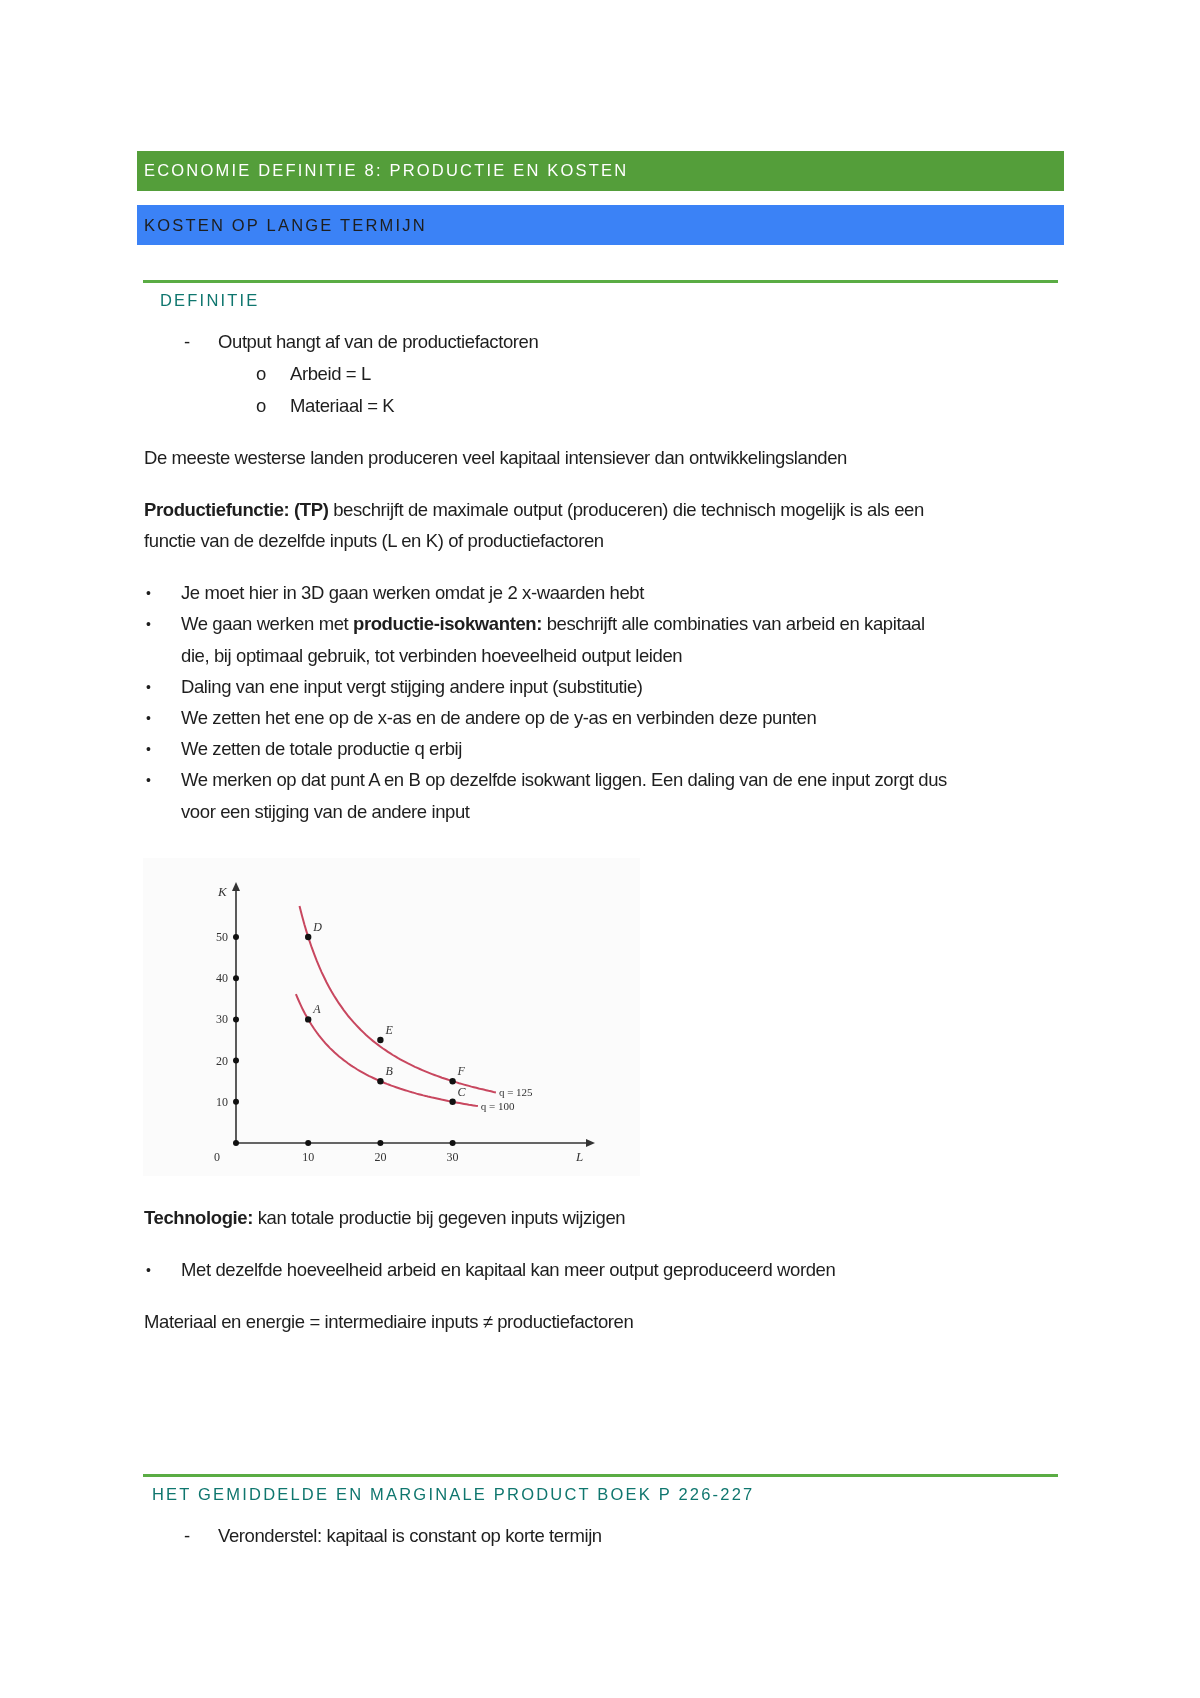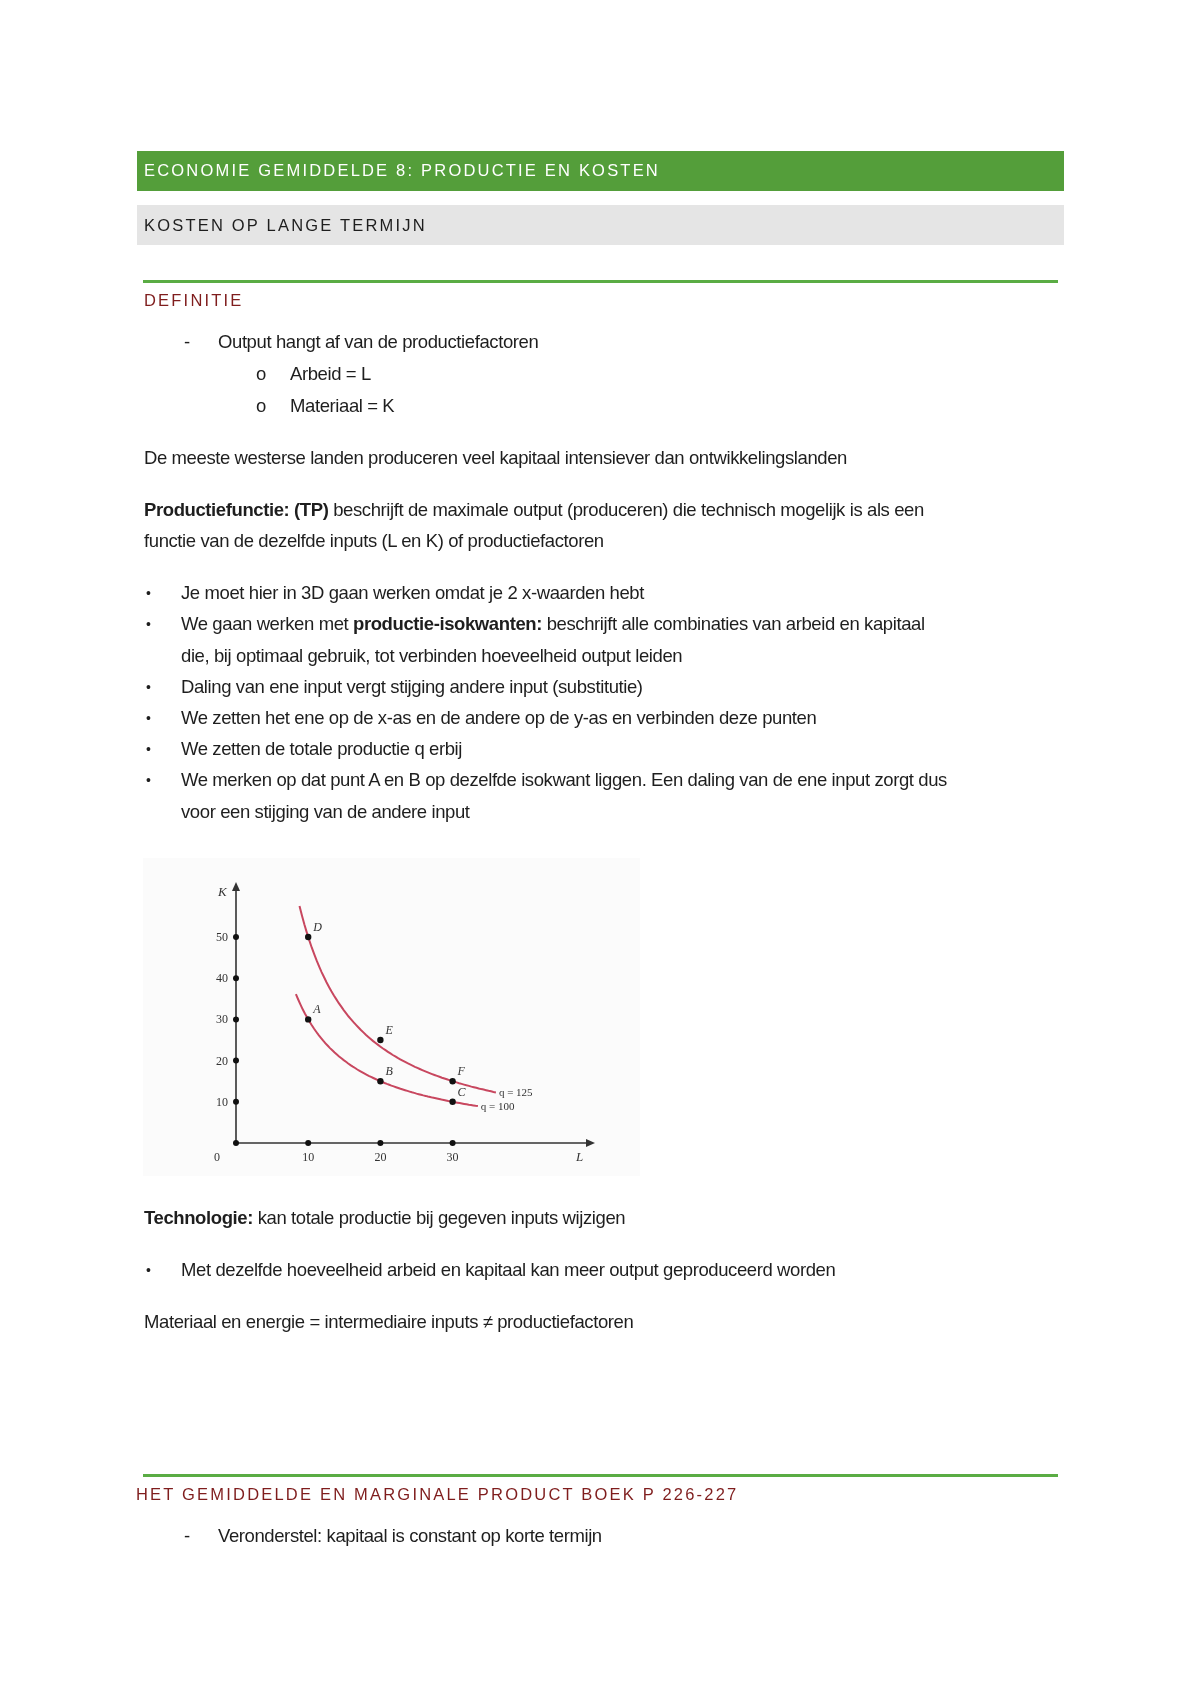--- a/index.html
+++ b/index.html
@@ -10,38 +10,38 @@
   .abs { position: absolute; }
   .txt { font-size: 18.5px; letter-spacing: -0.4px; color: #1e1e1e; white-space: nowrap; }
   .caps { letter-spacing: 2.2px; font-size: 16.5px; }
   .title-bar {
     left: 137px; top: 151px; width: 927px; height: 40px;
     background: #549e3a;
   }
   .title-bar span { position: absolute; left: 7px; top: 10px; color: #ffffff; }
   .subtitle-bar {
     left: 137px; top: 205px; width: 927px; height: 40px;
-    background: #e5e5e5;
+    background: #3b82f6;
   }
   .subtitle-bar span { position: absolute; left: 7px; top: 11px; color: #1e1e1e; }
   .rule { left: 143px; width: 915px; height: 3px; background: #5aac44; }
-  .h2 { color: #7f1d1d; }
+  .h2 { color: #0f766e; margin-left: 16px; }
   .bullet-dot { font-size: 14px; }
   b { font-weight: bold; }
   .chart-box {
     left: 143px; top: 858px; width: 497px; height: 318px;
     background: #fbfbfb;
   }
   svg text { font-family: "Liberation Serif", serif; }
 </style>
 </head>
 <body>
 
 <div class="abs title-bar">
-  <span class="caps">ECONOMIE GEMIDDELDE 8: PRODUCTIE EN KOSTEN</span>
+  <span class="caps">ECONOMIE DEFINITIE 8: PRODUCTIE EN KOSTEN</span>
 </div>
 <div class="abs subtitle-bar">
   <span class="caps">KOSTEN OP LANGE TERMIJN</span>
 </div>
 
 <div class="abs rule" style="top:280px;"></div>
 <div class="abs caps h2" style="left:144px; top:291px;">DEFINITIE</div>
 
 <div class="abs txt" style="left:184px; top:331px;">-</div>
 <div class="abs txt" style="left:218px; top:331px;">Output hangt af van de productiefactoren</div>

